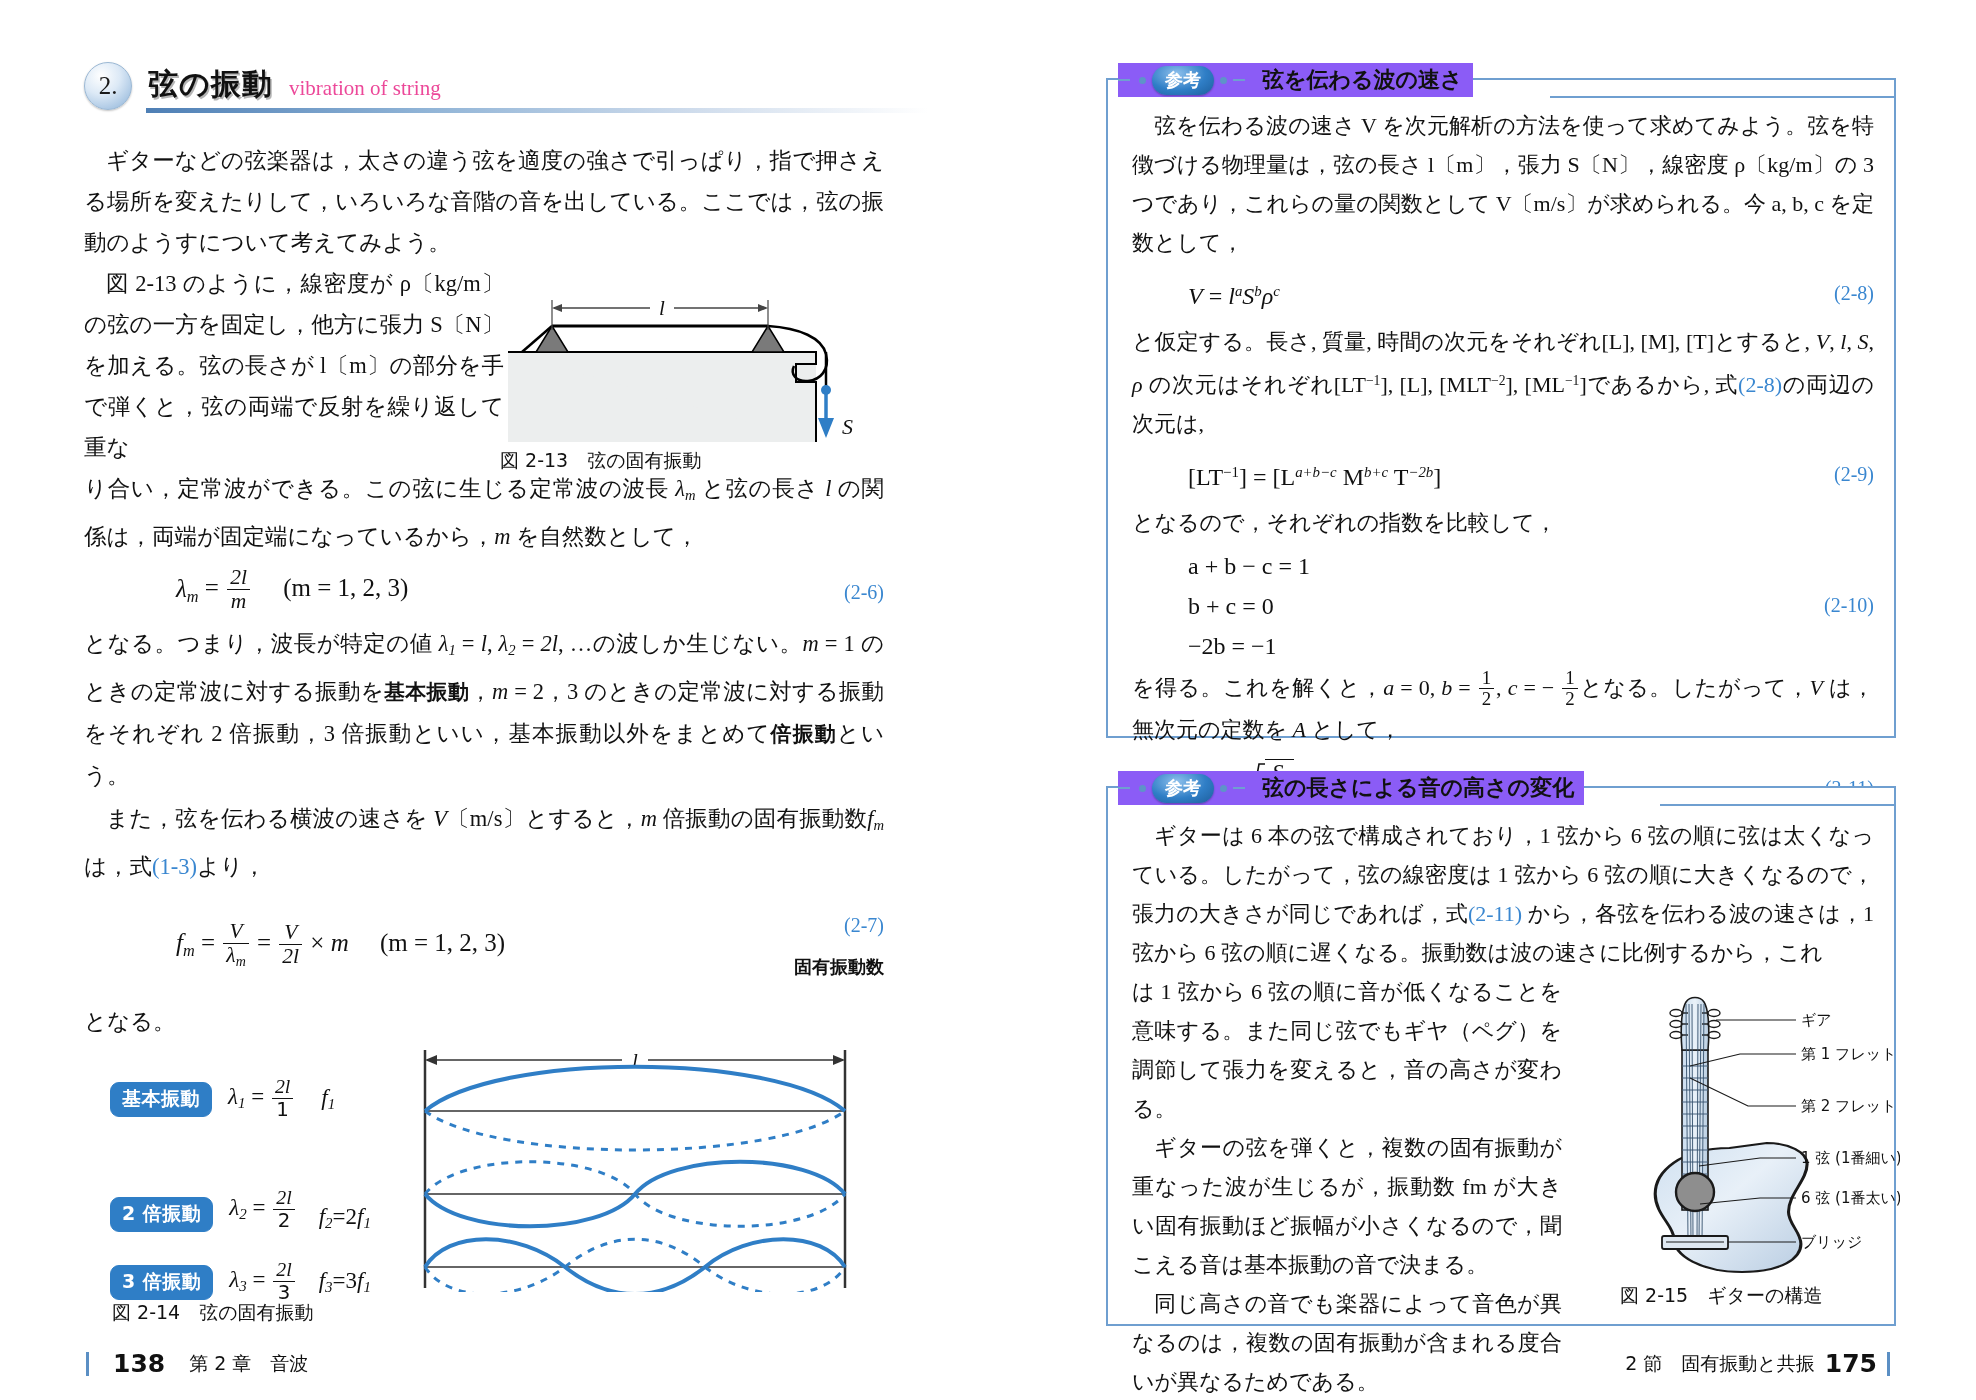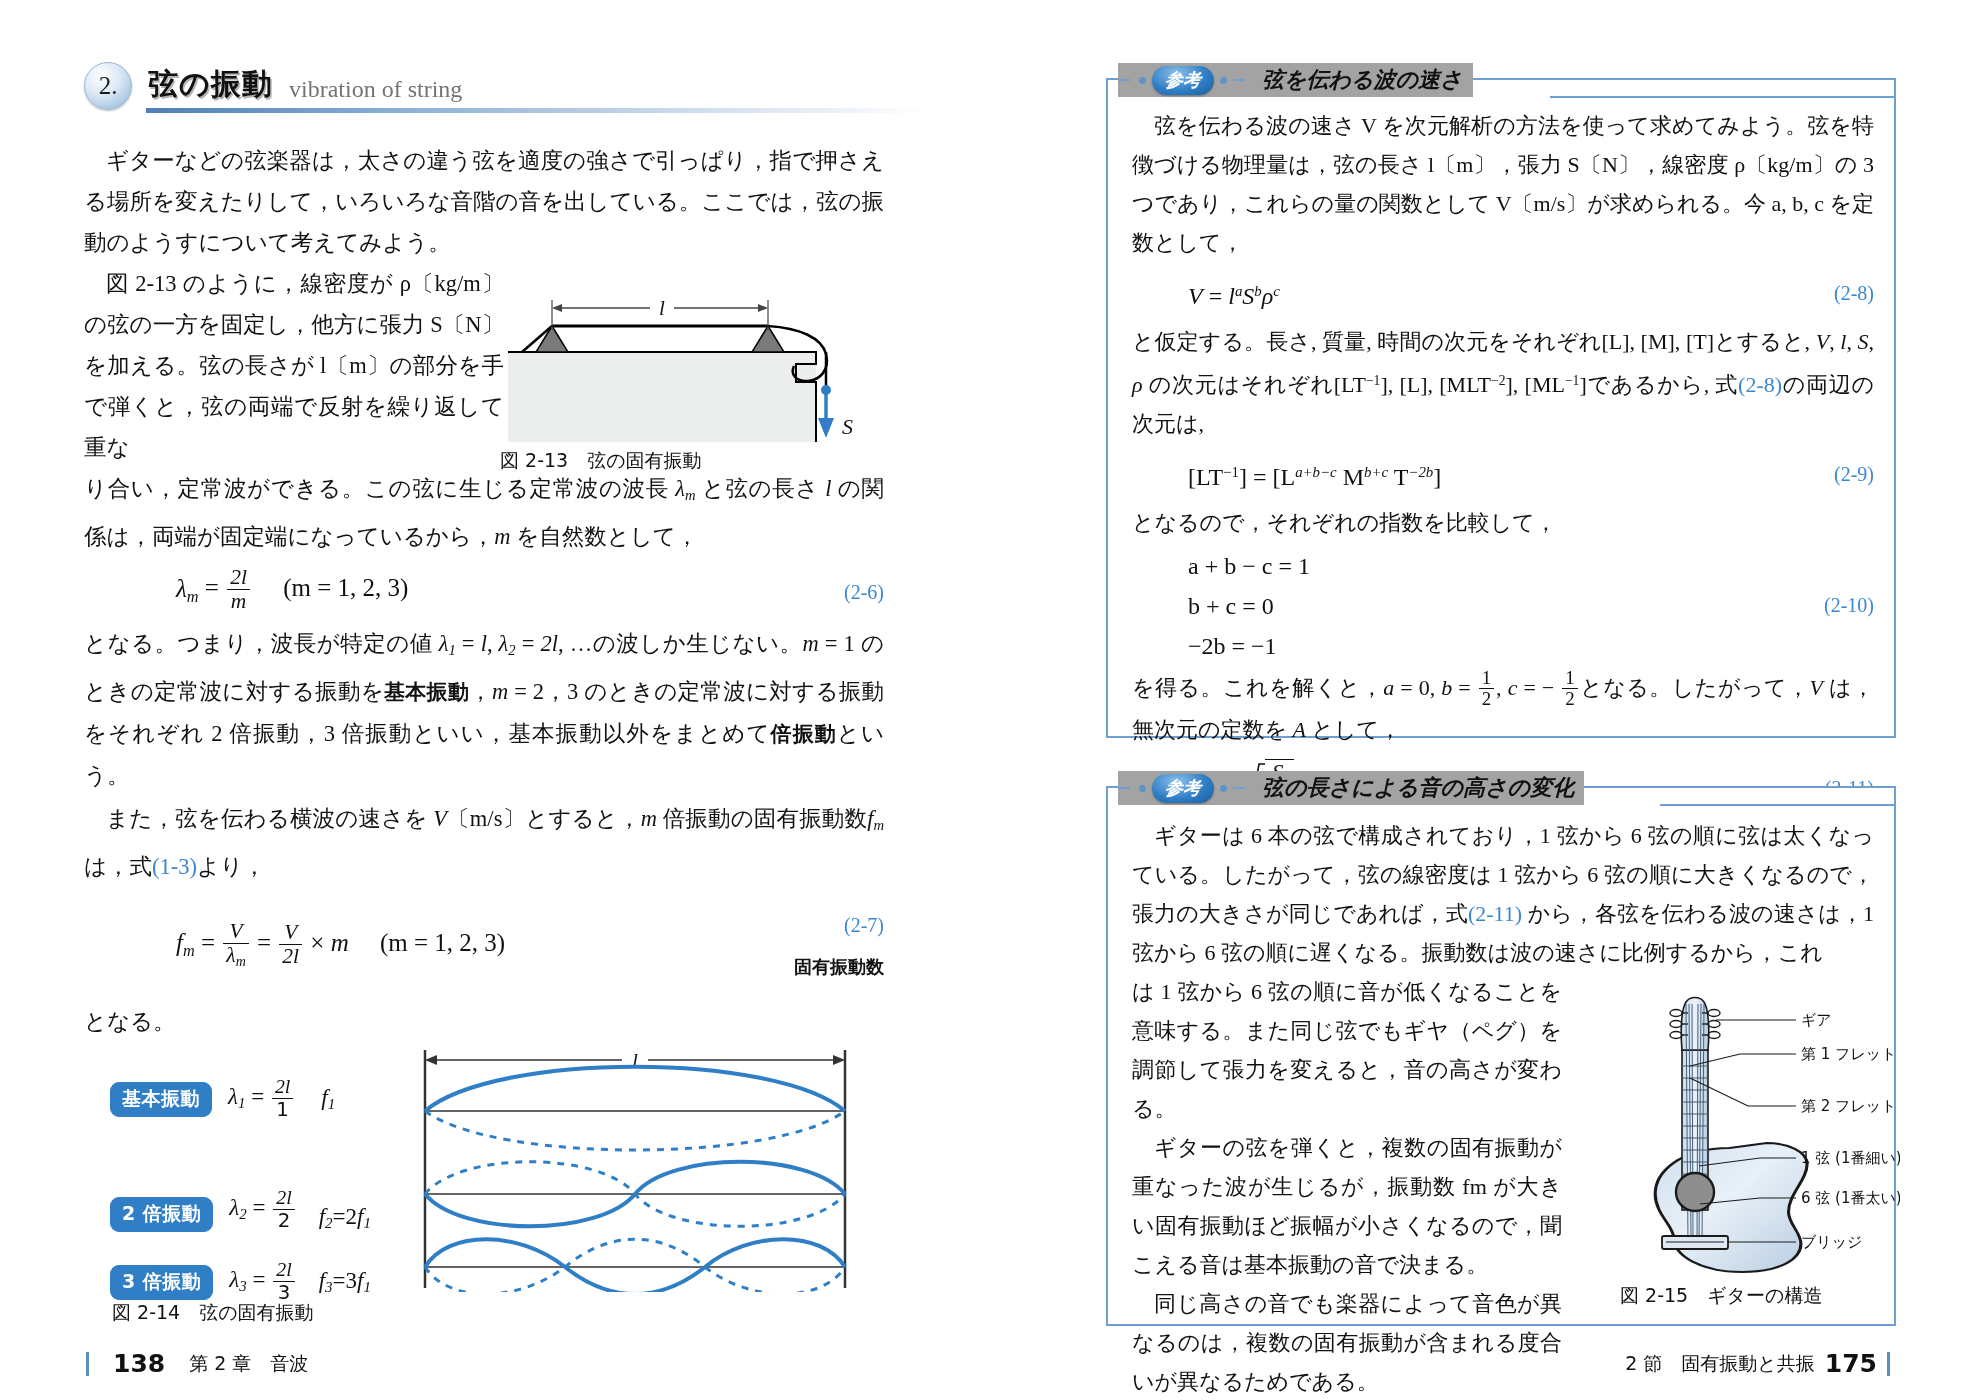--- a/index.html
+++ b/index.html
@@ -30,21 +30,21 @@
     box-shadow: 0 1px 2px rgba(0,0,0,.25);
   }
   .sec-title {
     position: absolute; left: 64px; top: 2px;
     font-family: "DejaVu Sans", sans-serif;
     font-weight: bold; font-size: 30px; letter-spacing: 1px;
     text-shadow: 1.5px 1.5px 0 rgba(120,120,120,.55);
   }
   .sec-en {
     position: absolute; left: 205px; top: 14px;
-    font-size: 24px; font-family: "Liberation Serif", serif; color: #737373;
+    font-size: 21px; font-family: "Liberation Serif", serif; color: #ec4899;
   }
   .sec-rule {
     position: absolute; left: 62px; top: 46px; width: 782px; height: 5px;
     background: linear-gradient(to right, #4e7fb5 0%, #8fb3d6 35%, #cfdcec 70%, #ffffff 100%);
   }
 
   
   .body-col {
     position: absolute; left: 84px; top: 140px; width: 800px;
     font-size: 22.5px; line-height: 41px; text-align: justify;
@@ -97,21 +97,21 @@
   .bar { display: inline-block; width: 3px; height: 24px; background: #5b8fc4; }
 
   
   .refbox {
     position: absolute; border: 2px solid #6f9fd0; background: #fff;
   }
   .ref1 { left: 1106px; top: 78px; width: 790px; height: 660px; }
   .ref2 { left: 1106px; top: 786px; width: 790px; height: 540px; }
   .refhead {
     position: absolute; top: -17px; left: 10px; height: 34px;
-    display: flex; align-items: center; gap: 4px; background: #a3a3a3; padding-right: 10px; font-style: italic;
+    display: flex; align-items: center; gap: 4px; background: #8b5cf6; padding-right: 10px;
   }
   .reflead { width: 12px; height: 2px; background: #6f9fd0; margin-right: 3px;}
   .dot { width: 7px; height: 7px; border-radius: 50%; background: #5e93c9; margin: 0 2px;}
   .refpill {
     background: radial-gradient(ellipse at 40% 26%, #8dc0ec 0%, #2f7ec6 55%, #1d5e9c 100%);
     color: #fff; font-family: "DejaVu Sans", sans-serif; font-weight: bold;
     font-size: 18px; border-radius: 16px; padding: 2px 13px 3px 13px;
     box-shadow: 0 1px 2px rgba(0,0,0,.3);
   }
   .reftitle {

